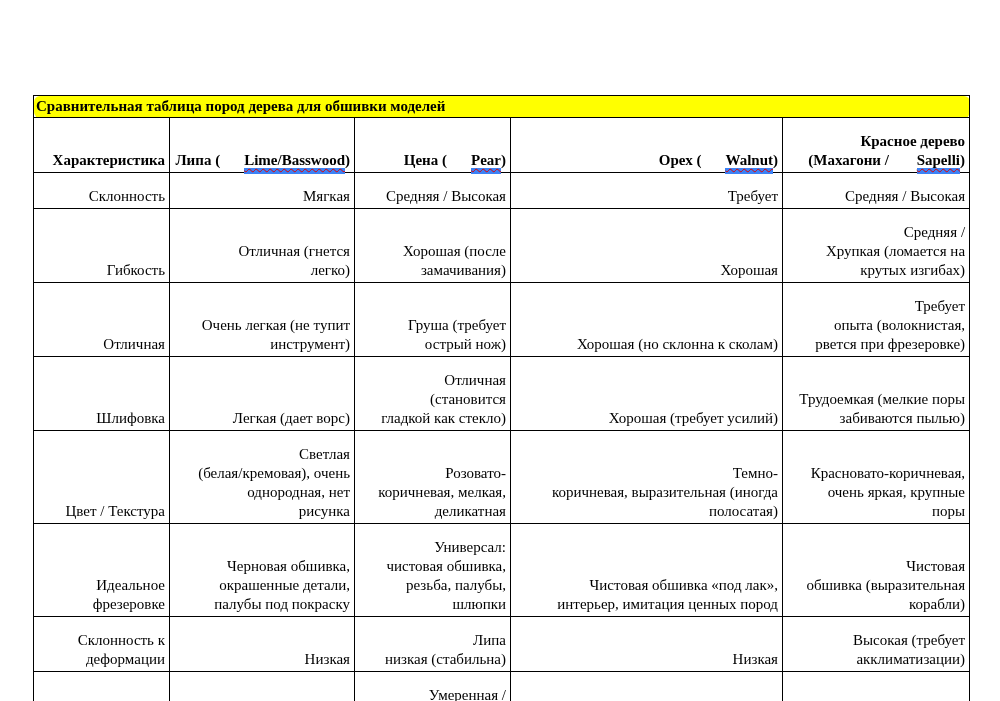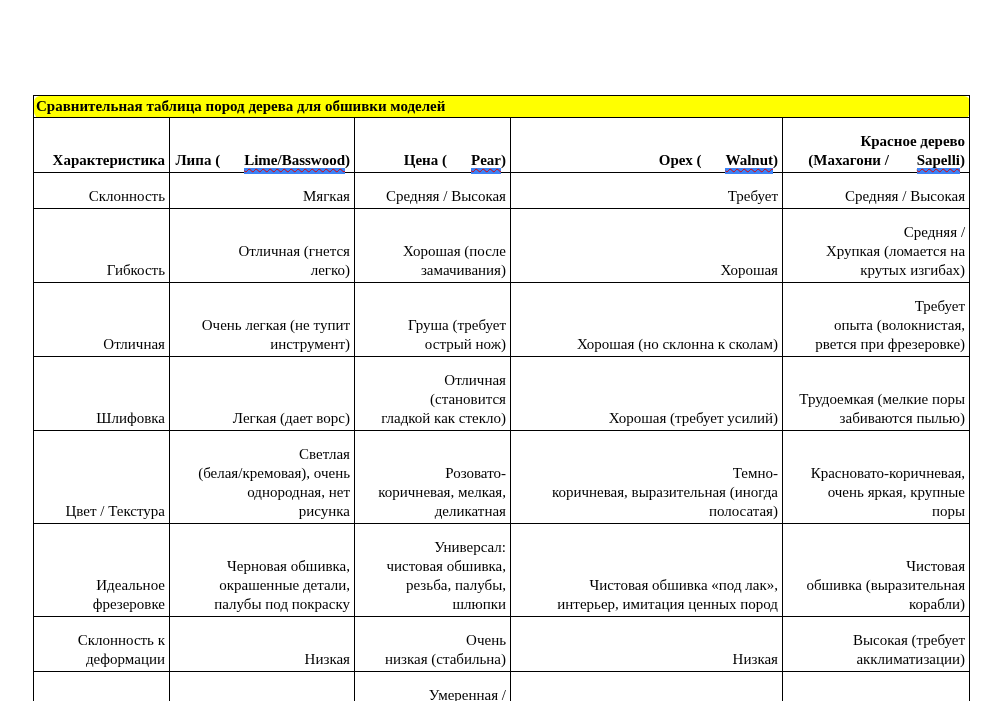--- a/index.html
+++ b/index.html
@@ -154,21 +154,21 @@
 интерьер, имитация ценных пород</td>
       <td>Чистовая
 обшивка (выразительная
 корабли)</td>
     </tr>
 
     <tr style="height:40px">
       <td>Склонность к
 деформации</td>
       <td>Низкая</td>
-      <td>Очень
+      <td>Липа
 низкая (стабильна)</td>
       <td>Низкая</td>
       <td>Высокая (требует
 акклиматизации)</td>
     </tr>
 
     <tr style="height:49px">
       <td>Липа</td>
       <td>Низкая</td>
       <td>Умеренная /

